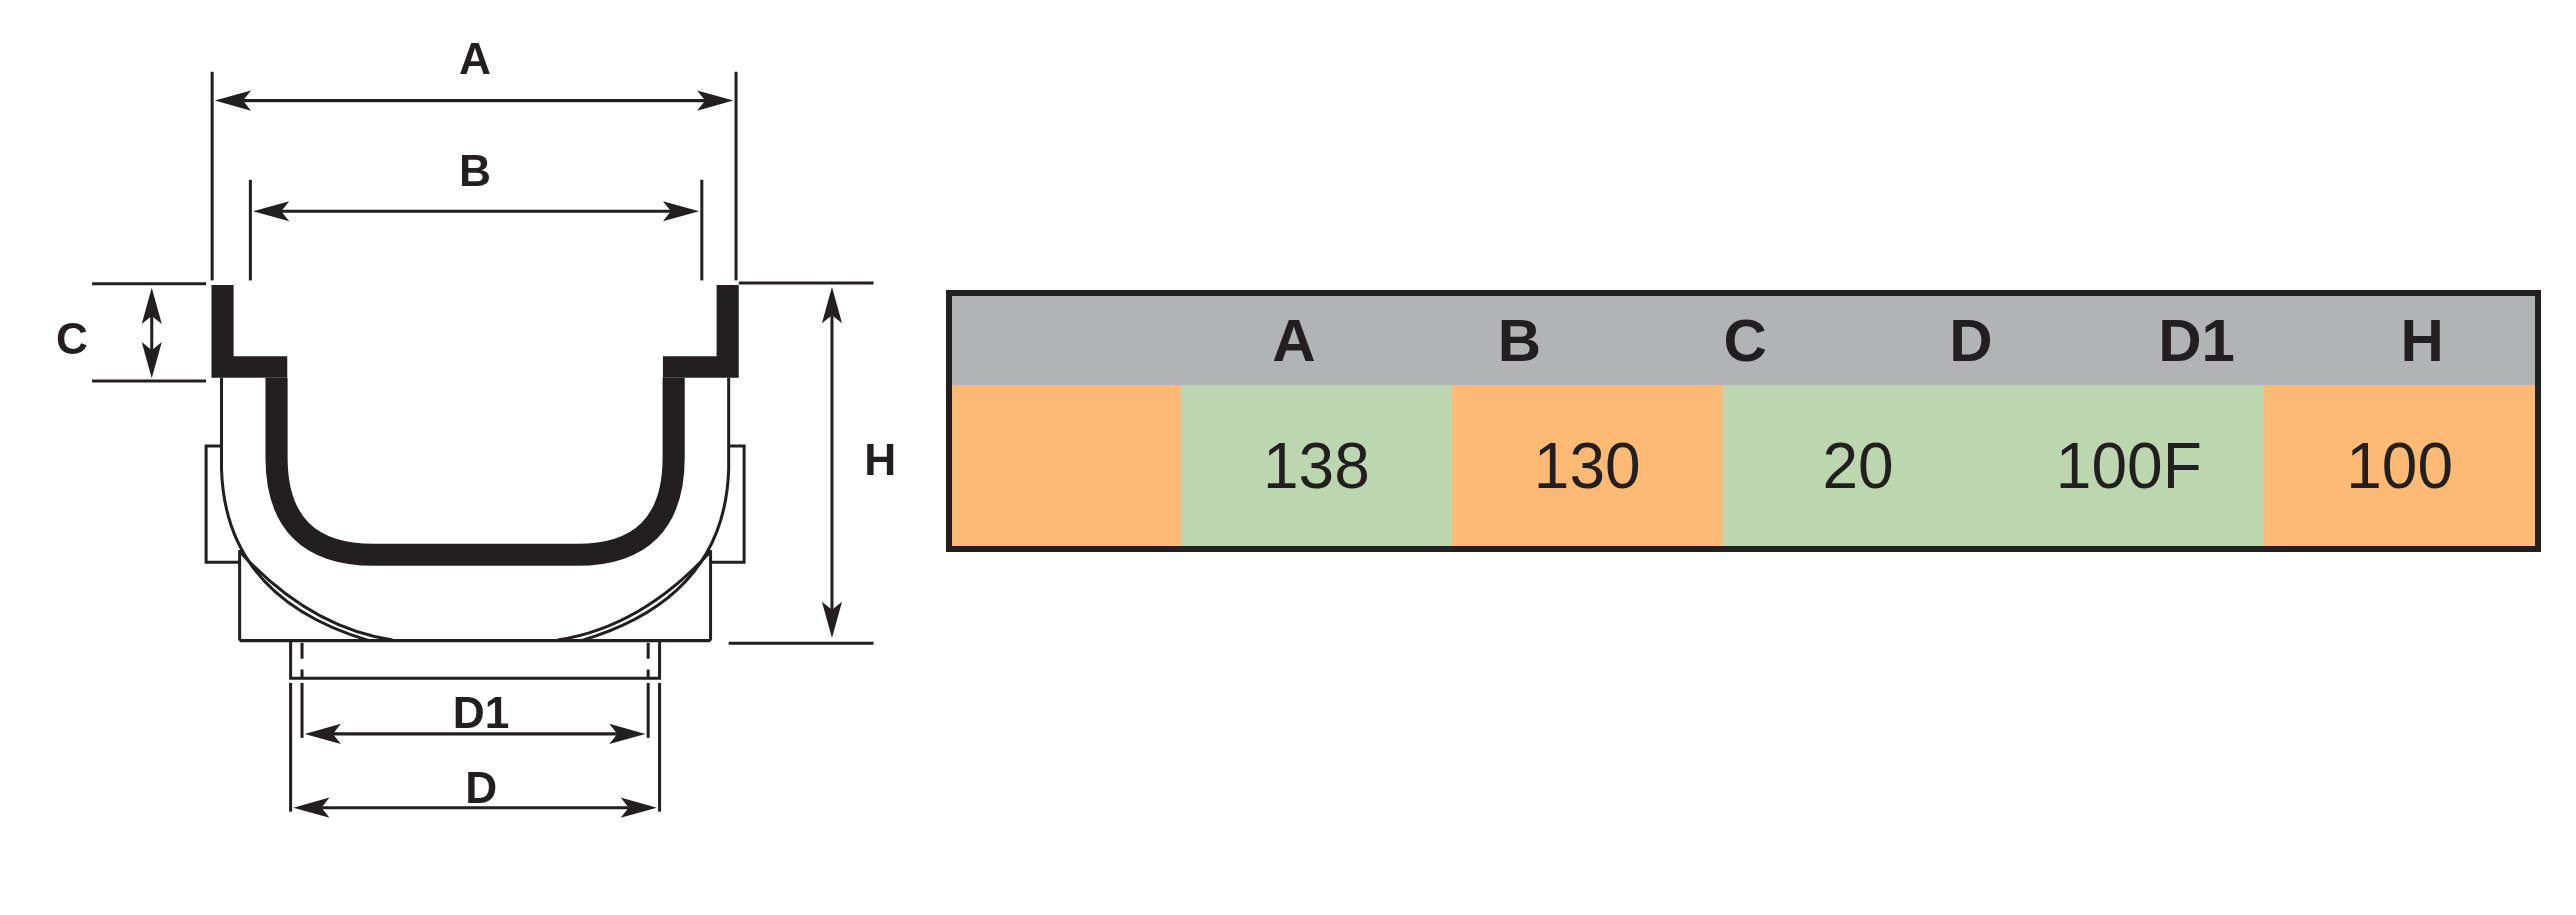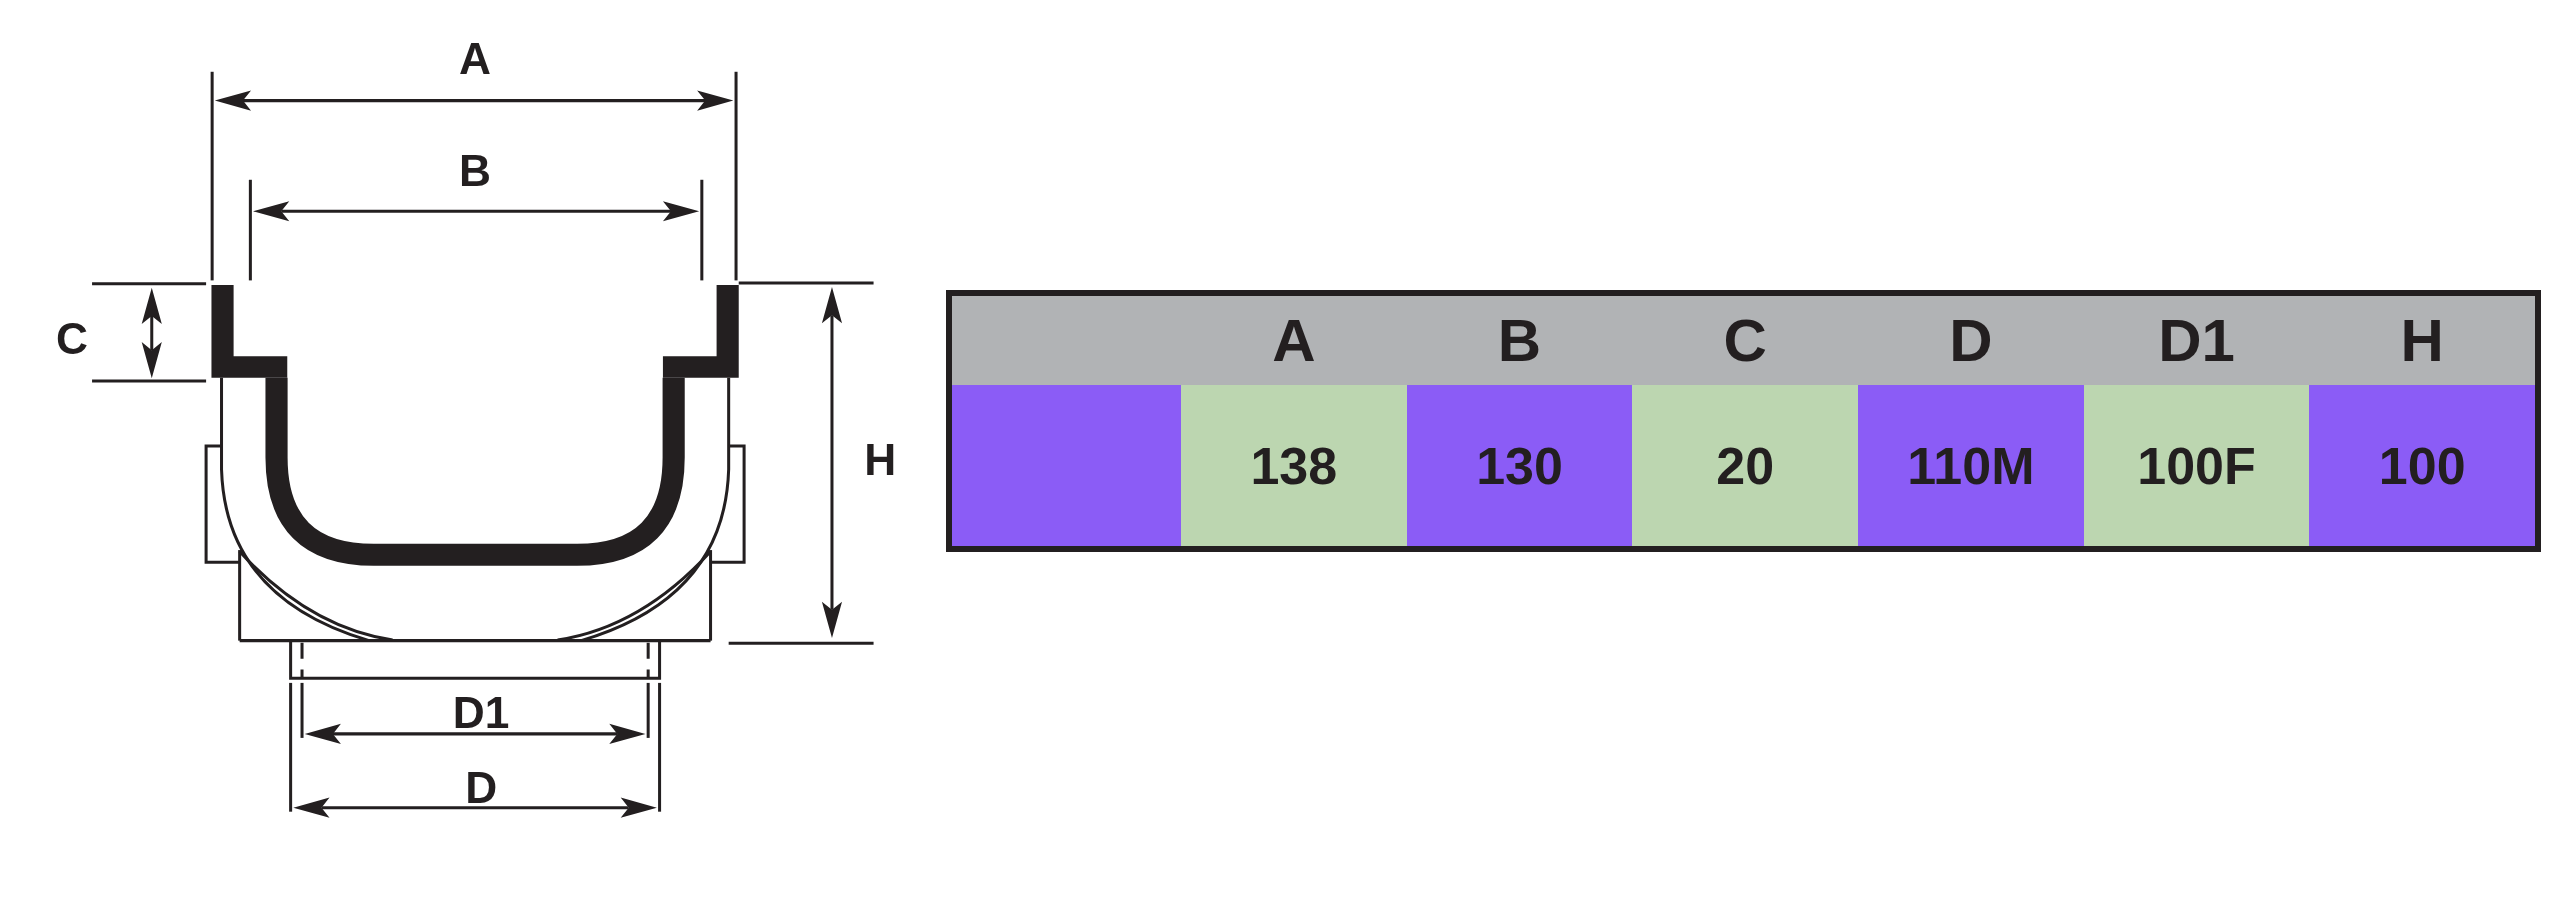--- a/index.html
+++ b/index.html
@@ -56,28 +56,28 @@
     flex: 0 0 auto;
   }
   .spec-cell.data-col {
     flex: 1 1 0;
   }
   .spec-header-row .spec-cell {
     font-size: 60px;
     font-weight: bold;
   }
   .spec-value-row .spec-cell {
-    font-size: 52px;
-    font-weight: bold;
+    font-size: 64px;
+    font-weight: normal;
   }
   .spec-value-row .spec-cell.green {
     background: #bcd6b0;
   }
   .spec-value-row .spec-cell.white {
-    background: #8b5cf6;
+    background: #fdba74;
   }
   
   .thin-line {
     stroke: #231f20;
     stroke-width: 4.5;
     fill: none;
   }
   .dashed-line {
     stroke: #231f20;
     stroke-width: 4.5;
@@ -197,20 +197,19 @@
       <div class="spec-cell data-col">C</div>
       <div class="spec-cell data-col">D</div>
       <div class="spec-cell data-col">D1</div>
       <div class="spec-cell data-col">H</div>
     </div>
     <div class="spec-value-row">
       <div class="spec-cell label-col white"></div>
       <div class="spec-cell data-col green">138</div>
       <div class="spec-cell data-col white">130</div>
       <div class="spec-cell data-col green">20</div>
-      <div class="spec-cell data-col white">110M</div>
       <div class="spec-cell data-col green">100F</div>
       <div class="spec-cell data-col white">100</div>
     </div>
   </div>
 
 </div>
 
 
 </body></html>

